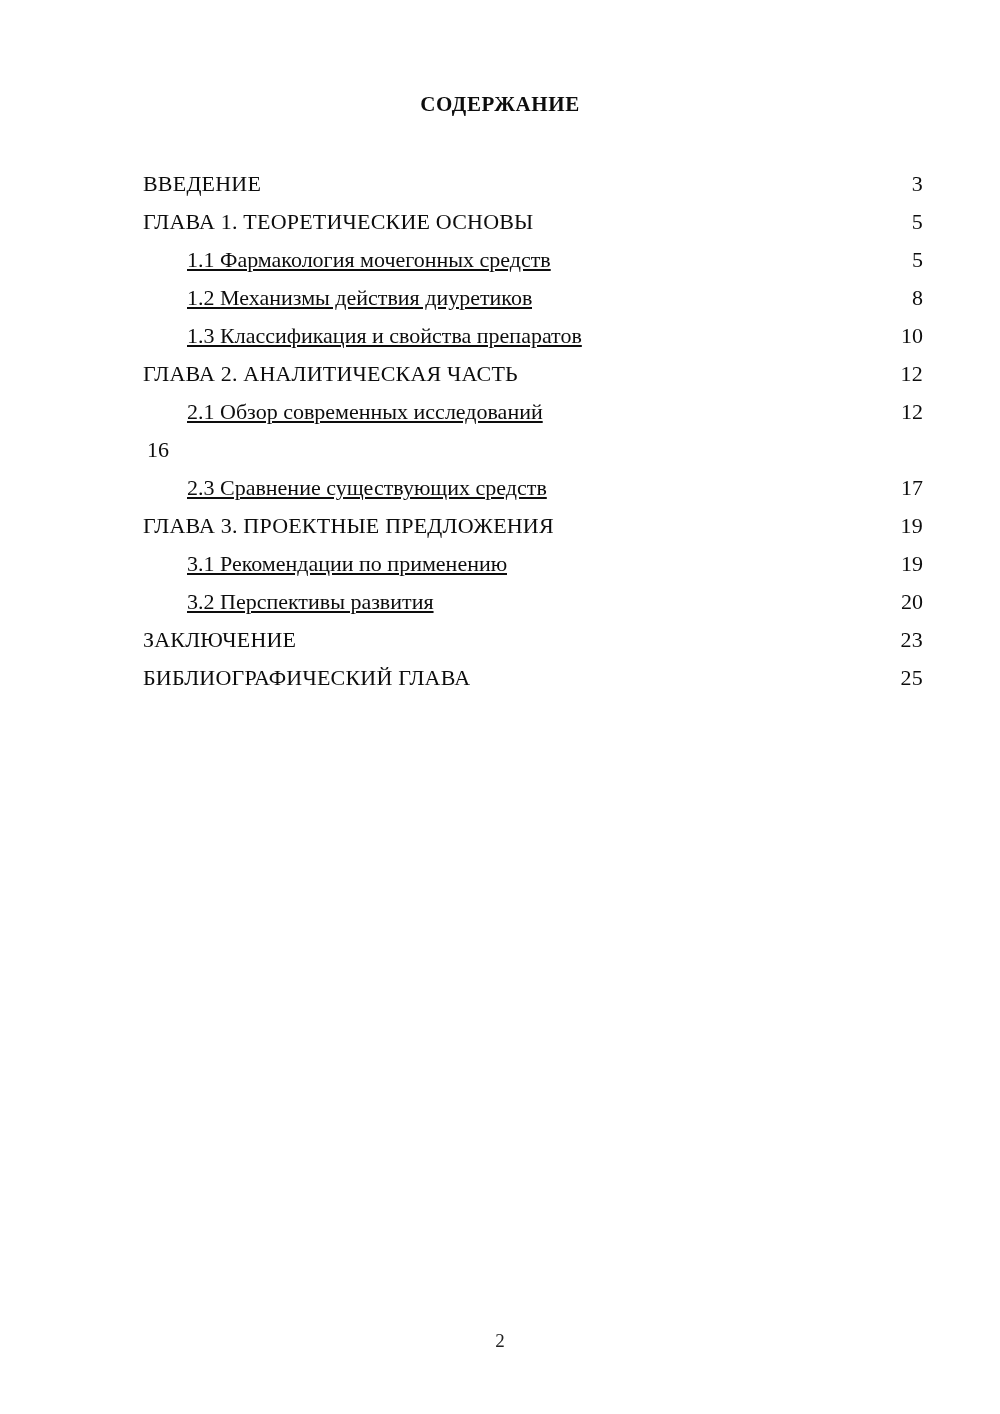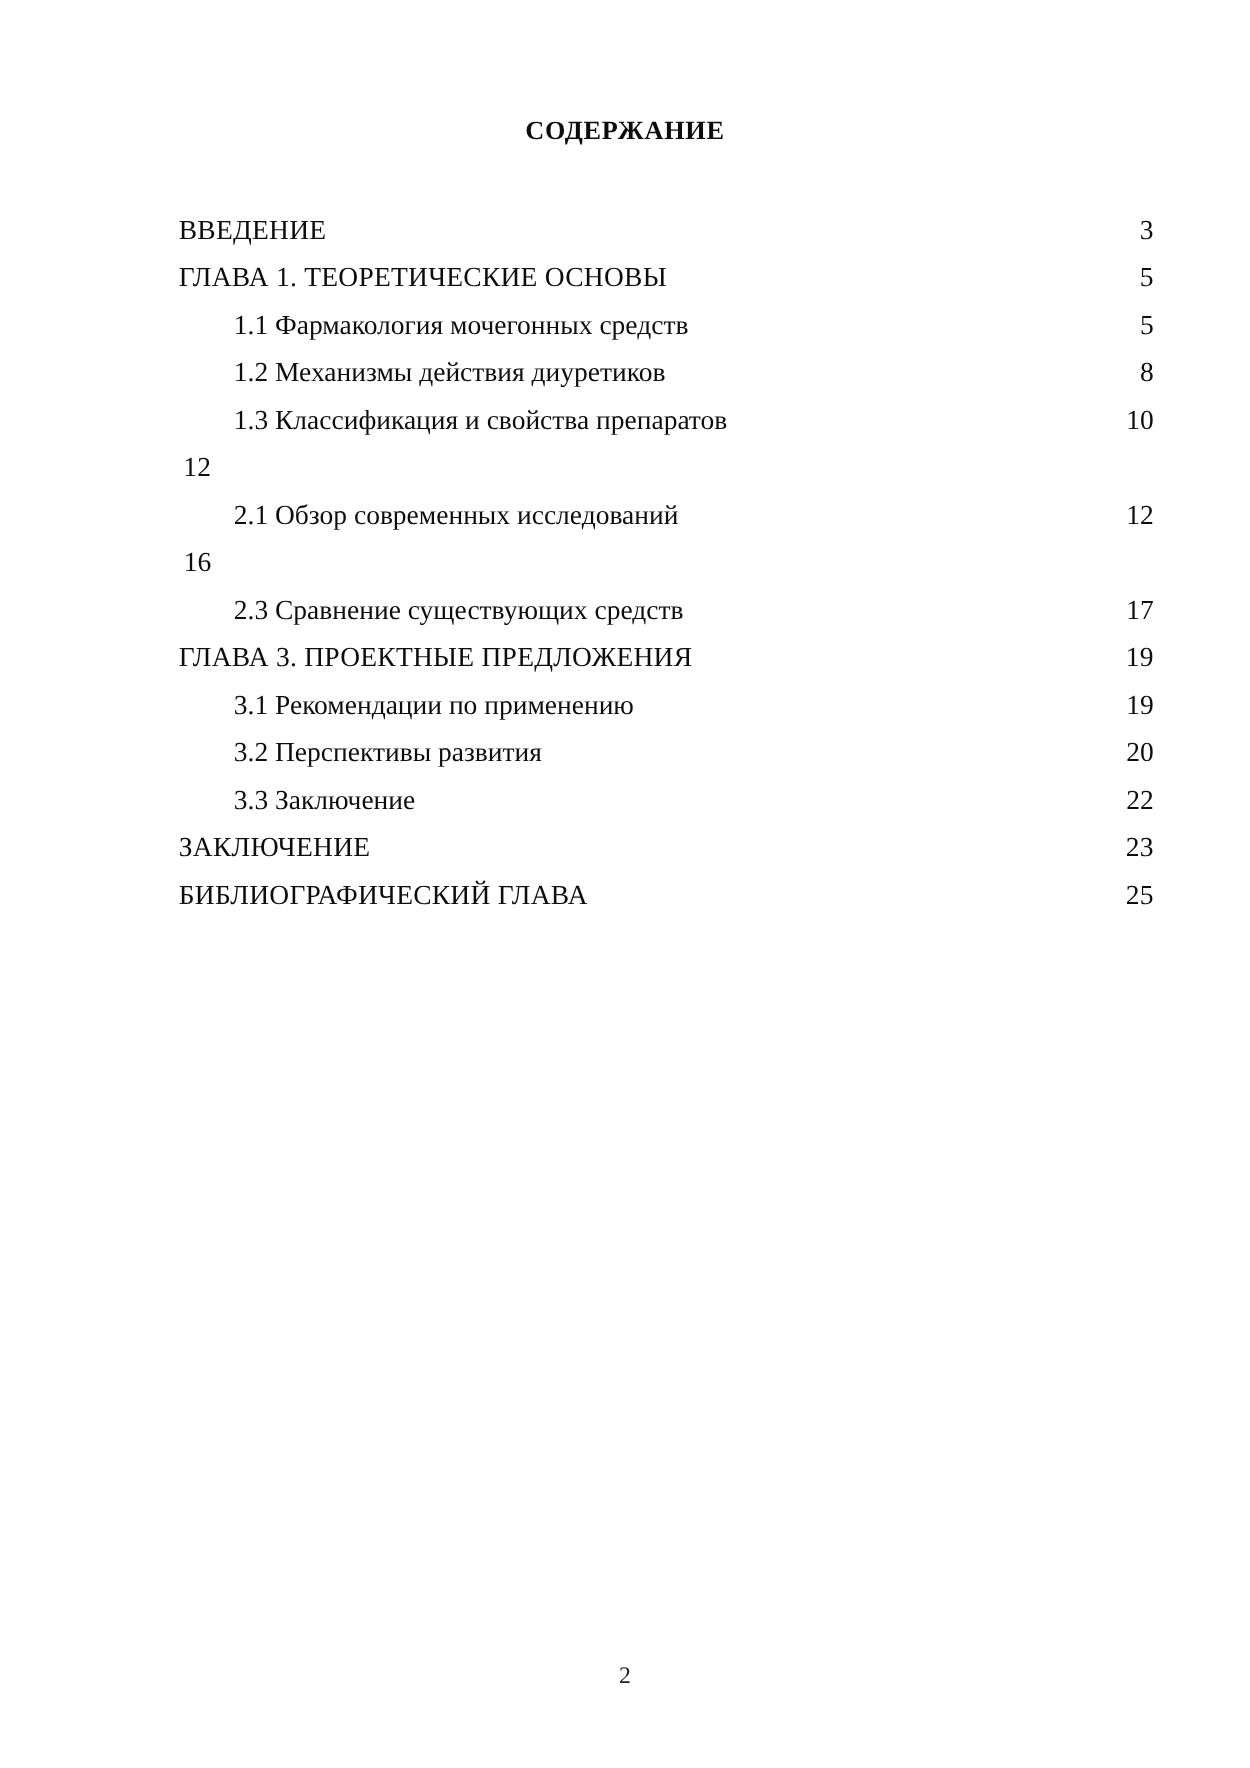--- a/index.html
+++ b/index.html
@@ -55,20 +55,21 @@
     flex: 0 0 auto;
     text-align: right;
     min-width: 26px;
   }
   .toc-row.level-1 {
     letter-spacing: 0.2px;
     gap: 48px;
   }
   .toc-row.level-2 .label {
     padding-left: 44px;
+    text-decoration: underline;
   }
   .footer-page {
     position: absolute;
     left: 0;
     top: 1330px;
     width: 1000px;
     text-align: center;
     font-size: 19px;
     color: #222222;
   }
@@ -101,20 +102,21 @@
       <span class="label">1.2 Механизмы действия диуретиков</span>
       <span class="page-num">8</span>
     </div>
 
     <div class="toc-row level-2">
       <span class="label">1.3 Классификация и свойства препаратов</span>
       <span class="page-num">10</span>
     </div>
 
     <div class="toc-row level-1">
+      <span class="label">ГЛАВА 2. АНАЛИТИЧЕСКАЯ ЧАСТЬ</span>
       <span class="page-num">12</span>
     </div>
 
     <div class="toc-row level-2">
       <span class="label">2.1 Обзор современных исследований</span>
       <span class="page-num">12</span>
     </div>
 
     <div class="toc-row level-2">
       <span class="page-num">16</span>
@@ -133,24 +135,20 @@
     <div class="toc-row level-2">
       <span class="label">3.1 Рекомендации по применению</span>
       <span class="page-num">19</span>
     </div>
 
     <div class="toc-row level-2">
       <span class="label">3.2 Перспективы развития</span>
       <span class="page-num">20</span>
     </div>
 
-    <div class="toc-row level-2">
-      <span class="label">3.3 Заключение</span>
-      <span class="page-num">22</span>
-    </div>
 
     <div class="toc-row level-1">
       <span class="label">ЗАКЛЮЧЕНИЕ</span>
       <span class="page-num">23</span>
     </div>
 
     <div class="toc-row level-1">
       <span class="label">БИБЛИОГРАФИЧЕСКИЙ ГЛАВА</span>
       <span class="page-num">25</span>
     </div>

